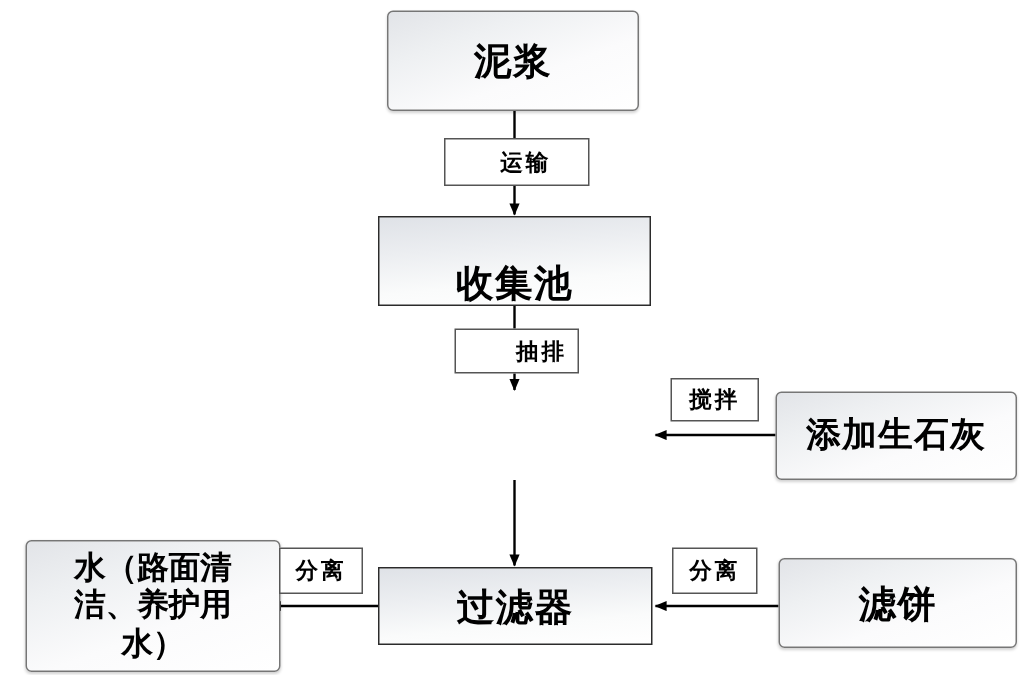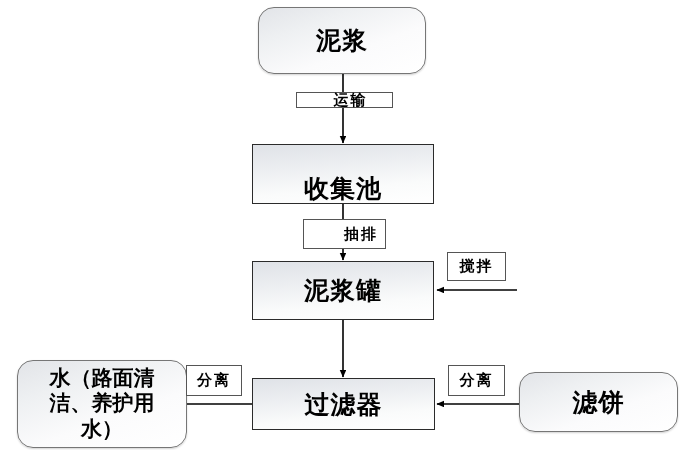--- a/index.html
+++ b/index.html
@@ -36,21 +36,21 @@
     align-items: center;
     justify-content: center;
     text-align: center;
     color: #000000;
     line-height: 1.16;
     letter-spacing: 1px;
     z-index: 2;
   }
   .node-rounded {
     border: 1.4px solid #767676;
-    border-radius: 16px;
+    border-radius: 4px;
     background: linear-gradient(160deg, #e2e4e8 0%, #eef0f2 28%, #fbfbfc 62%, #ffffff 100%);
     box-shadow: 0 1px 2px rgba(0,0,0,0.18);
   }
   .node-rect {
     border: 1.6px solid #2b2b2b;
     background: linear-gradient(175deg, #dfe2e7 0%, #eceef1 35%, #fafbfb 70%, #ffffff 100%);
   }
   .node-label {
     position: absolute;
     box-sizing: border-box;
@@ -97,40 +97,40 @@
   </svg>
 
   <div class="node node-rounded txt-xl" style="left:258px; top:7px; width:168px; height:67px;">
     <span>泥浆</span>
   </div>
 
   <div class="node node-rect txt-xl" style="left:252px; top:144px; width:182px; height:60px;align-items:flex-end;">
     <span>收集池</span>
   </div>
 
-  <div class="node node-rect txt-xl" style="left:252px; top:261px; width:182px; height:59px;">
-    <span>泥浆罐</span>
+
+  <div class="node node-rounded txt-lg" style="left:517px; top:261px; width:161px; height:59px;">
+    <span>添加生石灰</span>
   </div>
-
 
   <div class="node node-rect txt-xl" style="left:252px; top:378px; width:183px; height:52px;">
     <span>过滤器</span>
   </div>
 
   <div class="node node-rounded txt-xl" style="left:519px; top:372px; width:159px; height:60px;">
     <span>滤饼</span>
   </div>
 
   <div class="node node-rounded txt-md multiline" style="left:17px; top:360px; width:170px; height:88px;">
     <span>水（路面清
 洁、养护用
 水）</span>
   </div>
 
-  <div class="node-label txt-sm" style="left:296px; top:92px; width:97px; height:16px;padding-left:12px;">
+  <div class="node-label txt-sm" style="left:296px; top:92px; width:97px; height:32px;padding-left:12px;">
     <span>运输</span>
   </div>
 
   <div class="node-label txt-sm" style="left:303px; top:219px; width:83px; height:30px;padding-left:33px;">
     <span>抽排</span>
   </div>
 
   <div class="node-label txt-sm" style="left:447px; top:252px; width:59px; height:29px;">
     <span>搅拌</span>
   </div>

